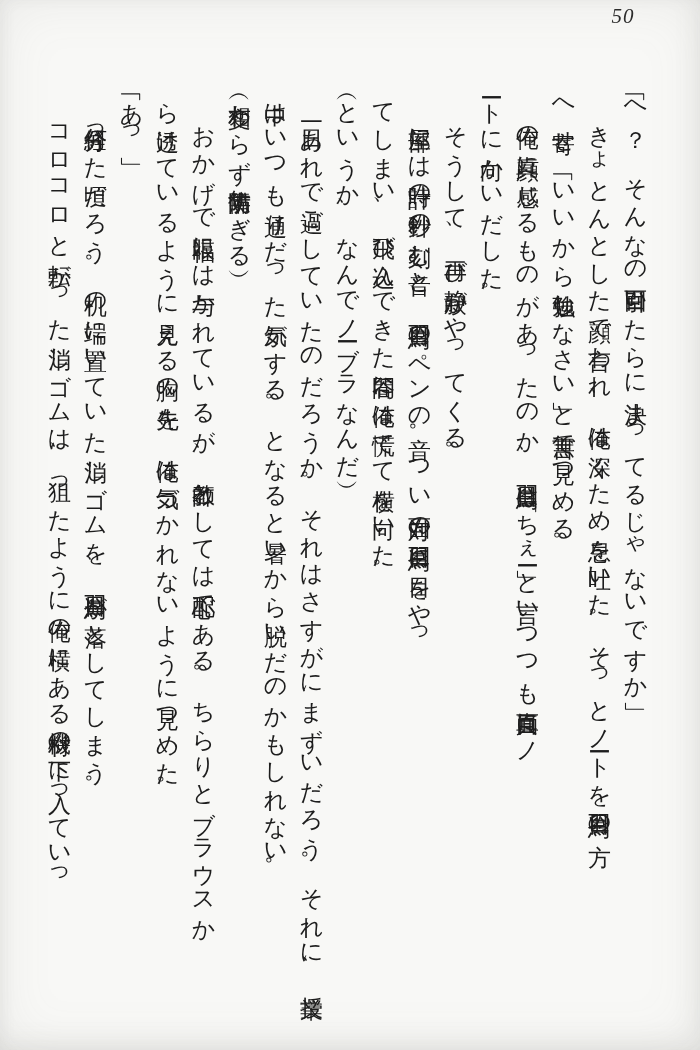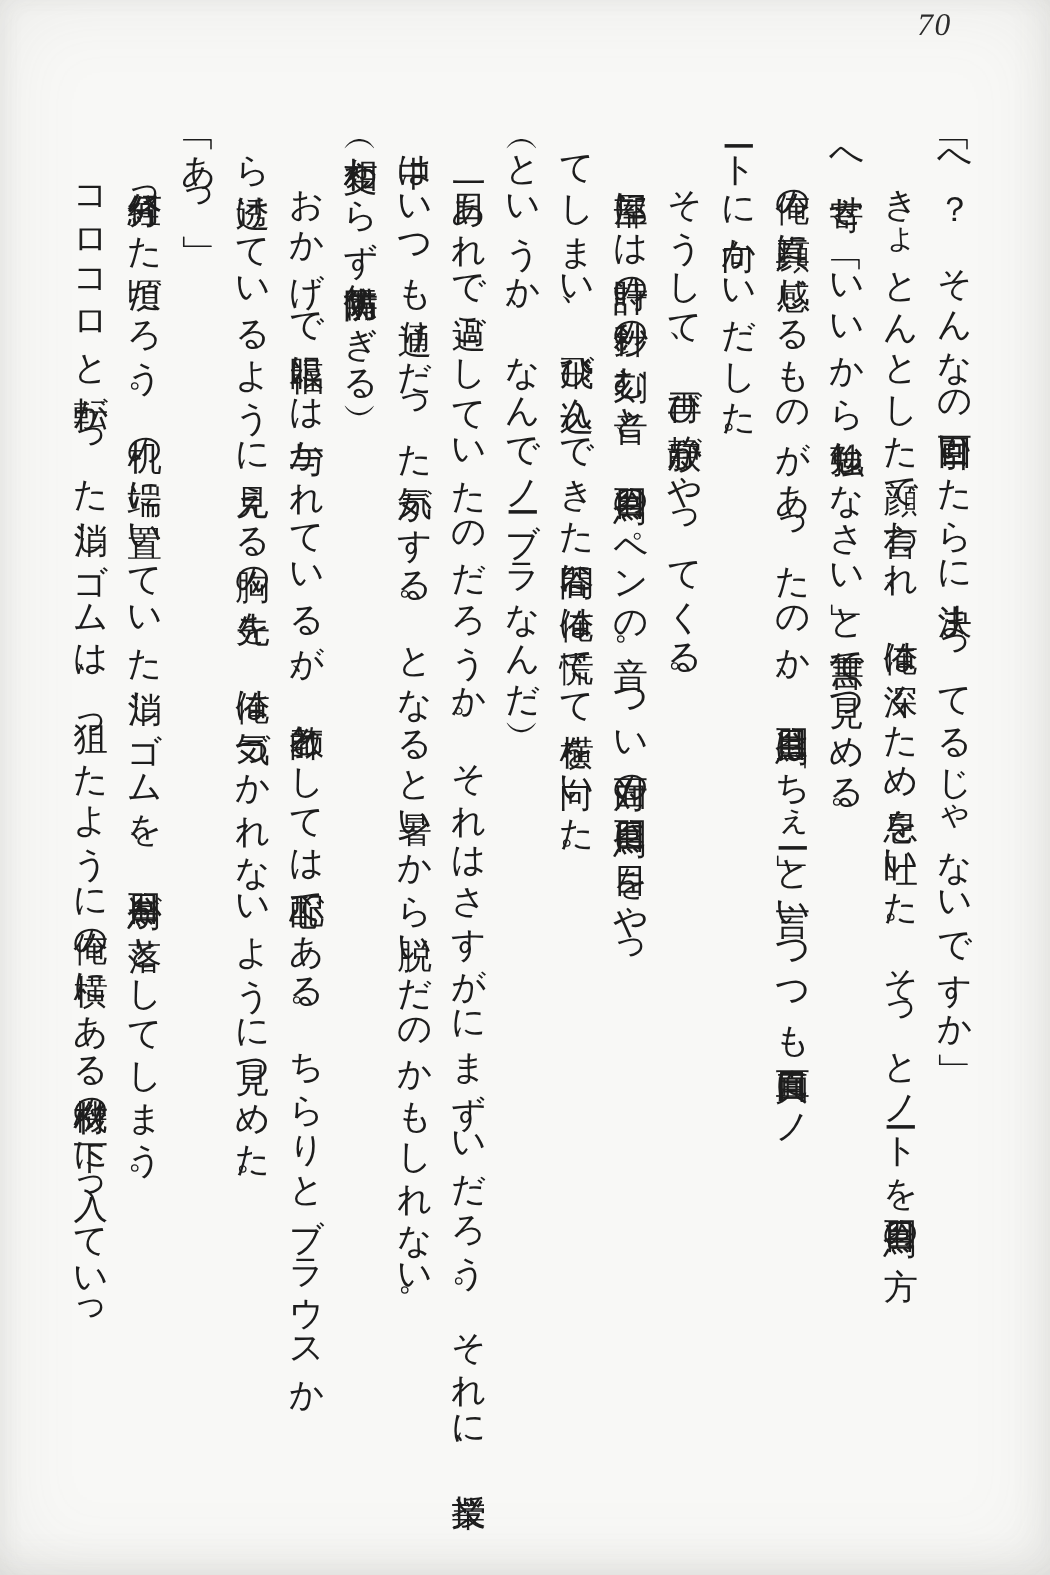--- a/index.html
+++ b/index.html
@@ -49,21 +49,21 @@
   .text-block p.line {
     margin: 0;
     padding: 0;
     white-space: nowrap;
   }
 </style>
 </head>
 <body>
 
 <div class="page">
-  <div class="page-number">70</div>
+  <div class="page-number">50</div>
   <div class="text-block">
       <p class="line">「へ？　そんなの百回引いたらに決まってるじゃないですか」</p>
       <p class="line">　きょとんとした顔で言われ、俺は深くため息を吐いた。そっとノートを羽目鳥の方</p>
       <p class="line">へ寄せ、「いいから勉強しなさい」と無言で見つめる。</p>
       <p class="line">　俺の真顔に感じるものがあったのか、羽目鳥は「ちぇー」と言いつつも真面目にノ</p>
       <p class="line">ートに向かいだした。</p>
       <p class="line">　そうして、再び静寂がやってくる。</p>
       <p class="line">　部屋には時計の秒針の刻む音と、羽目鳥のペンの音。つい対面の羽目鳥に目をやっ</p>
       <p class="line">てしまい、飛び込んできた谷間に俺は慌てて横を向いた。</p>
       <p class="line">（というか、なんでノーブラなんだ）</p>

